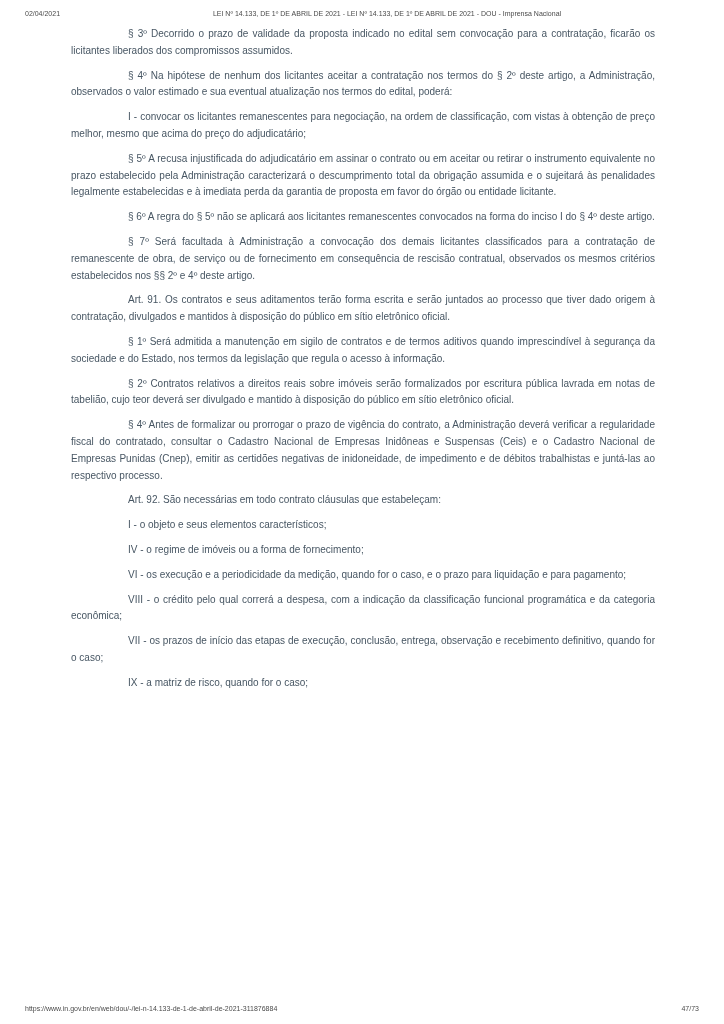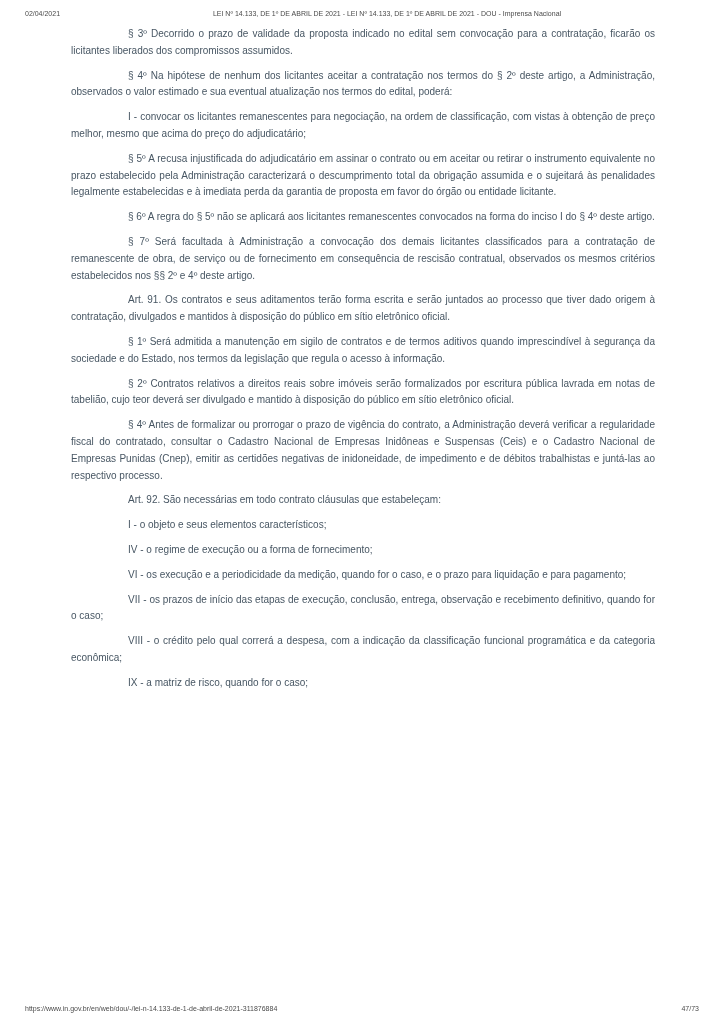--- a/index.html
+++ b/index.html
@@ -87,23 +87,23 @@
   <p>I - convocar os licitantes remanescentes para negociação, na ordem de classificação, com vistas à obtenção de preço melhor, mesmo que acima do preço do adjudicatário;</p>
   <p>§ 5º A recusa injustificada do adjudicatário em assinar o contrato ou em aceitar ou retirar o instrumento equivalente no prazo estabelecido pela Administração caracterizará o descumprimento total da obrigação assumida e o sujeitará às penalidades legalmente estabelecidas e à imediata perda da garantia de proposta em favor do órgão ou entidade licitante.</p>
   <p>§ 6º A regra do § 5º não se aplicará aos licitantes remanescentes convocados na forma do inciso I do § 4º deste artigo.</p>
   <p>§ 7º Será facultada à Administração a convocação dos demais licitantes classificados para a contratação de remanescente de obra, de serviço ou de fornecimento em consequência de rescisão contratual, observados os mesmos critérios estabelecidos nos §§ 2º e 4º deste artigo.</p>
   <p>Art. 91. Os contratos e seus aditamentos terão forma escrita e serão juntados ao processo que tiver dado origem à contratação, divulgados e mantidos à disposição do público em sítio eletrônico oficial.</p>
   <p>§ 1º Será admitida a manutenção em sigilo de contratos e de termos aditivos quando imprescindível à segurança da sociedade e do Estado, nos termos da legislação que regula o acesso à informação.</p>
   <p>§ 2º Contratos relativos a direitos reais sobre imóveis serão formalizados por escritura pública lavrada em notas de tabelião, cujo teor deverá ser divulgado e mantido à disposição do público em sítio eletrônico oficial.</p>
   <p>§ 4º Antes de formalizar ou prorrogar o prazo de vigência do contrato, a Administração deverá verificar a regularidade fiscal do contratado, consultar o Cadastro Nacional de Empresas Inidôneas e Suspensas (Ceis) e o Cadastro Nacional de Empresas Punidas (Cnep), emitir as certidões negativas de inidoneidade, de impedimento e de débitos trabalhistas e juntá-las ao respectivo processo.</p>
   <p>Art. 92. São necessárias em todo contrato cláusulas que estabeleçam:</p>
   <p>I - o objeto e seus elementos característicos;</p>
-  <p>IV - o regime de execução ou a forma de fornecimento;</p>
+  <p>IV - o regime de imóveis ou a forma de fornecimento;</p>
   <p>VI - os execução e a periodicidade da medição, quando for o caso, e o prazo para liquidação e para pagamento;</p>
+  <p>VIII - o crédito pelo qual correrá a despesa, com a indicação da classificação funcional programática e da categoria econômica;</p>
   <p>VII - os prazos de início das etapas de execução, conclusão, entrega, observação e recebimento definitivo, quando for o caso;</p>
-  <p>VIII - o crédito pelo qual correrá a despesa, com a indicação da classificação funcional programática e da categoria econômica;</p>
   <p>IX - a matriz de risco, quando for o caso;</p>
 </div>
 
 <div class="print-footer">
   <span class="url">https://www.in.gov.br/en/web/dou/-/lei-n-14.133-de-1-de-abril-de-2021-311876884</span>
   <span class="page-number">47/73</span>
 </div>
 
 </body></html>

